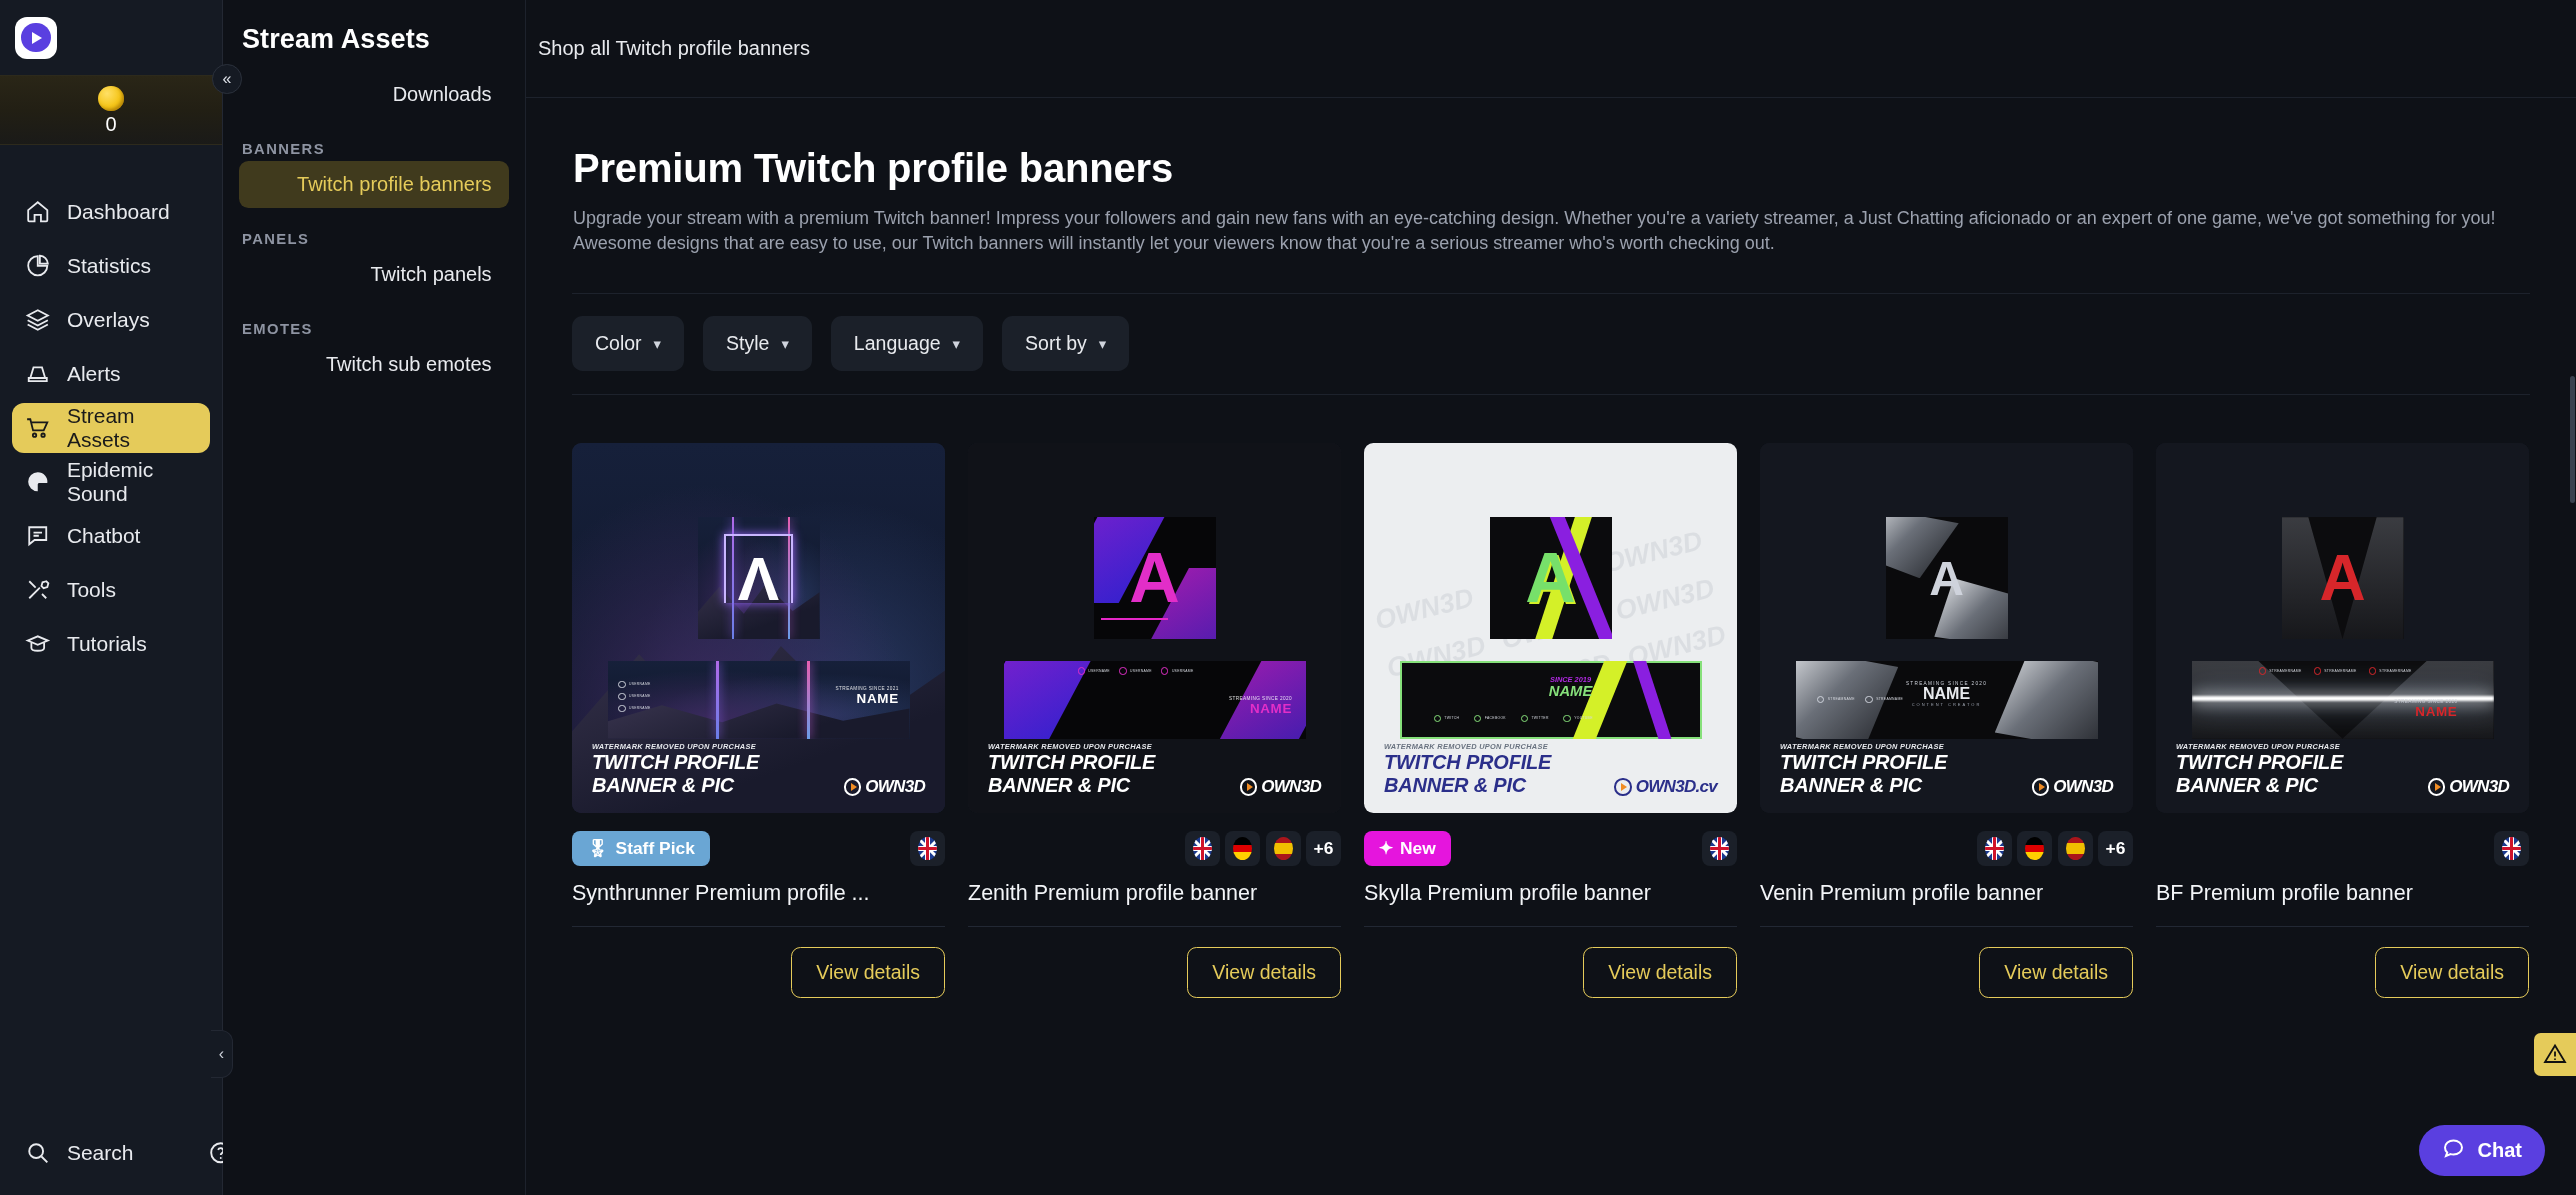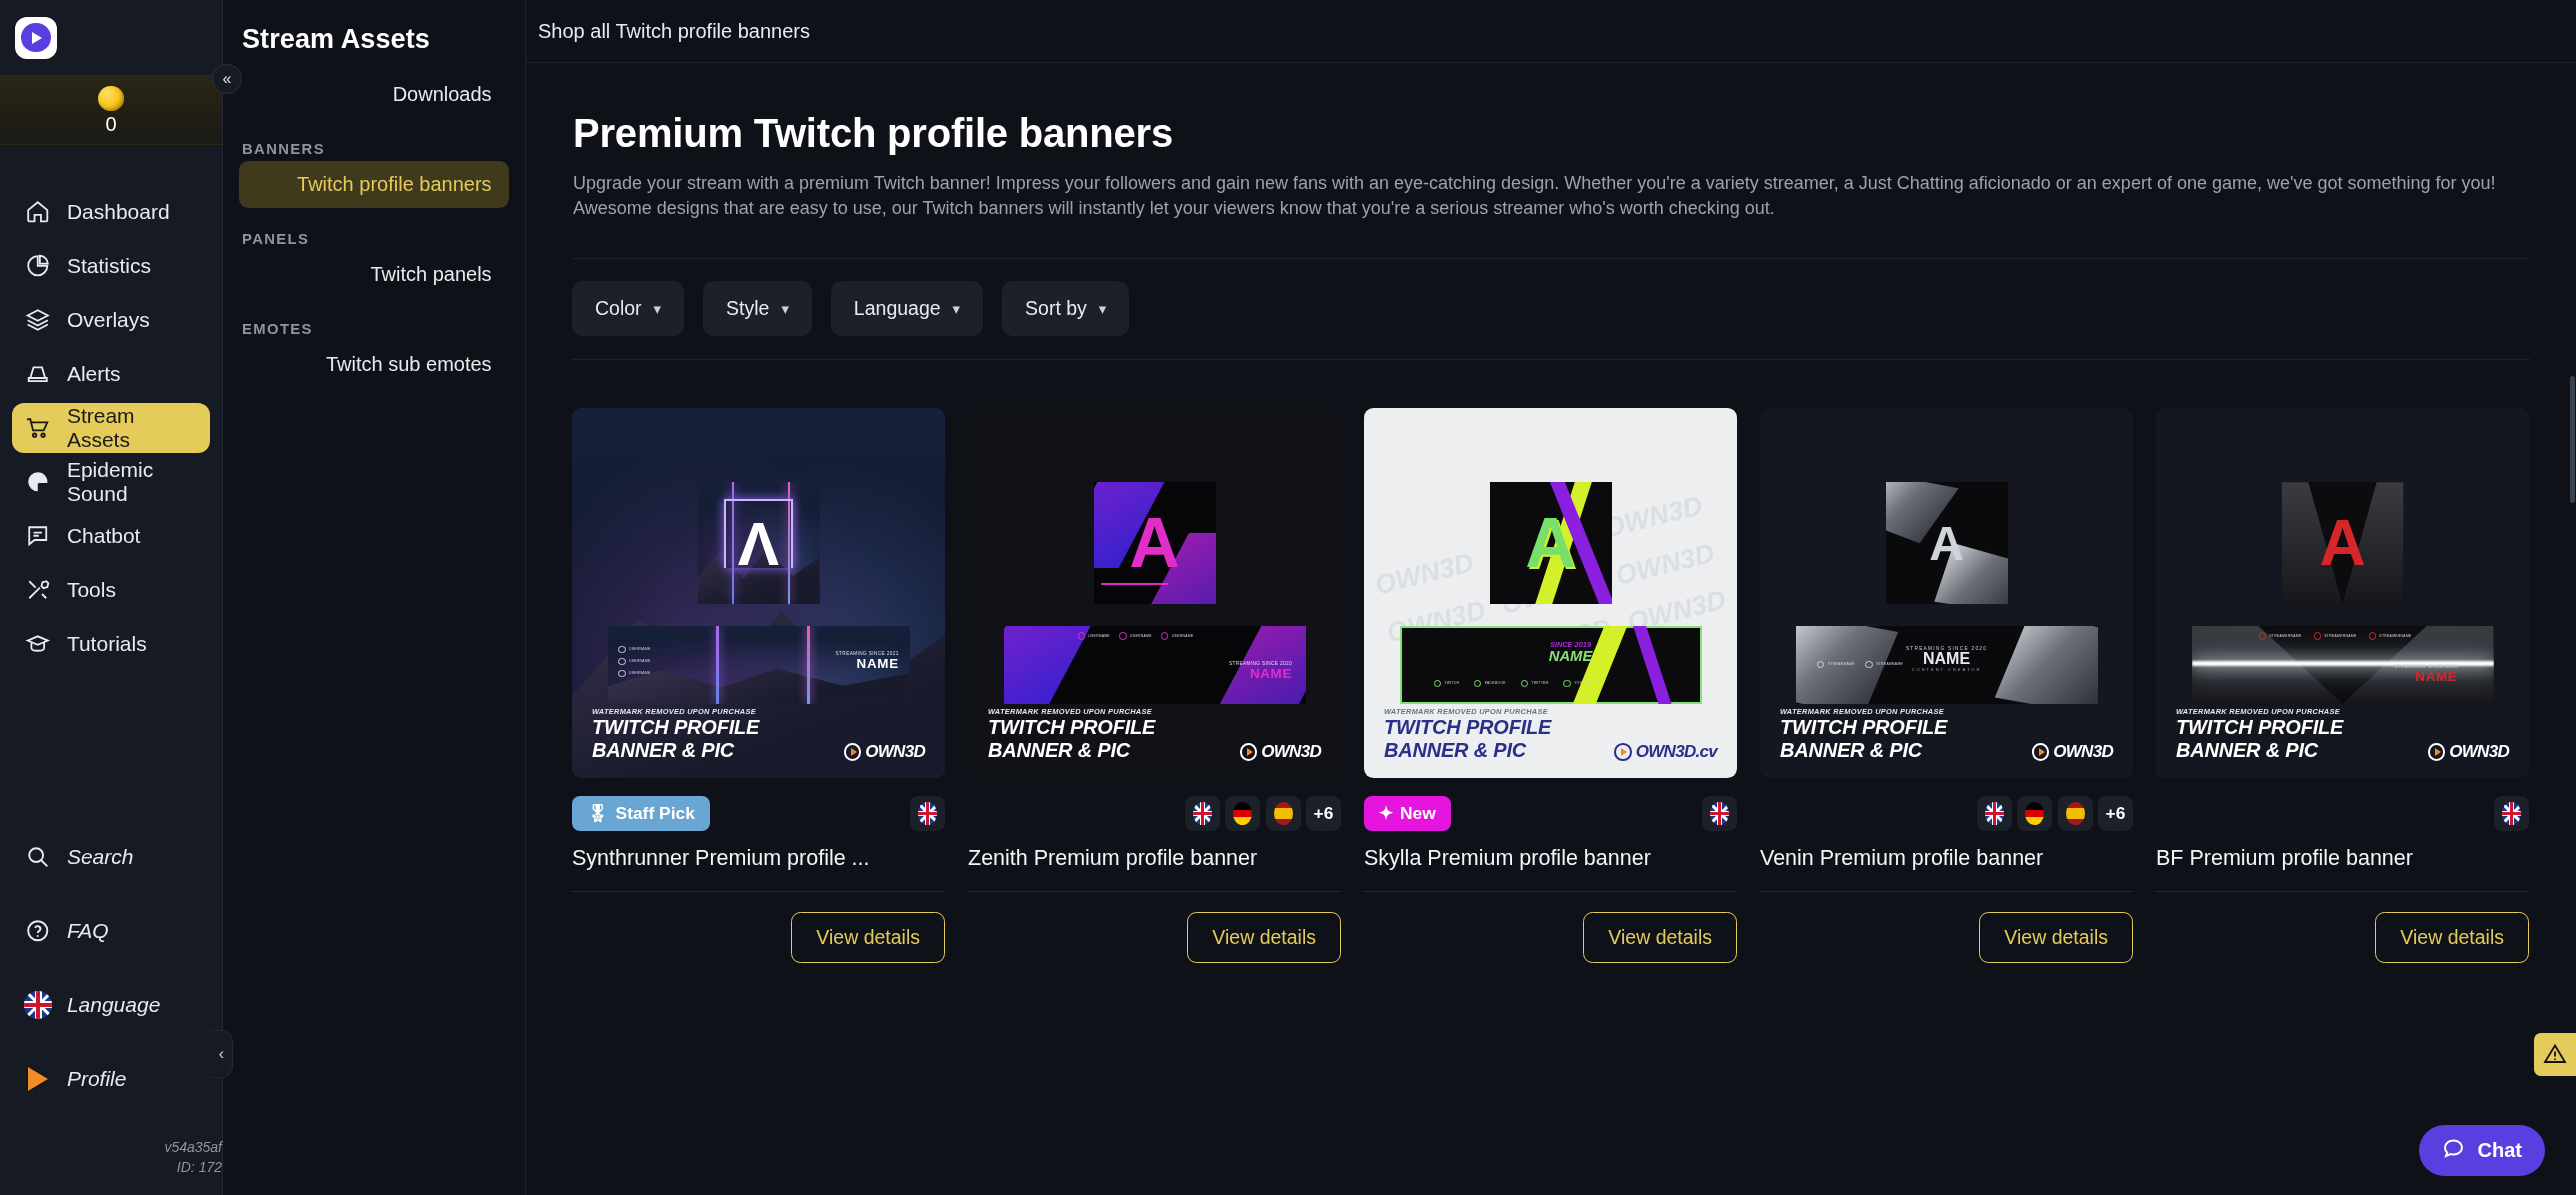--- a/index.html
+++ b/index.html
@@ -50,21 +50,21 @@
   .nav { padding-top: 42px; display: flex; flex-direction: column; gap: 4px; }
   .nav-item {
     height: 50px; margin: 0 12px; padding: 0 13.4px;
     display: flex; align-items: center; gap: 16px;
     border-radius: 12px; color: #e8eaee; font-size: 21px; cursor: pointer;
   }
   .nav-item.active { background: #e5cb5a; color: #1a1a1a; }
   .nav-ico { width: 25.5px; height: 25.5px; flex: none; display: flex; align-items: center; justify-content: center; }
   .nav-ico svg { width: 25.5px; height: 25.5px; }
 
-  .nav-bottom { margin-top: auto; padding-bottom: 17.4px; display: flex; flex-direction: column; gap: 24px; font-style: italic; }
+  .nav-bottom { margin-top: auto; padding-bottom: 17.4px; display: flex; flex-direction: row; gap: 24px; }
   .flag-circle {
     width: 28px; height: 28px; border-radius: 50%; overflow: hidden;
     background: #1b3a8f; position: relative; flex: none;
   }
   .uk-1, .uk-2, .uk-3, .uk-4 { position: absolute; }
   .uk-1 { left: 0; top: 10.7px; width: 28px; height: 6.7px; background: #fff; }
   .uk-2 { left: 10.7px; top: 0; width: 6.7px; height: 28px; background: #fff; }
   .uk-3 { left: 0; top: 12px; width: 28px; height: 4px; background: #cf142b; }
   .uk-4 { left: 12px; top: 0; width: 4px; height: 28px; background: #cf142b; }
   .uk-d1, .uk-d2 {
@@ -103,21 +103,21 @@
   .collapse-sub {
     position: absolute; left: -10.7px; top: 64px; width: 29.5px; height: 29.5px;
     background: #151a23; border: 0.7px solid #2b313c; border-radius: 50%;
     display: flex; align-items: center; justify-content: center;
     color: #dfe3ea; font-size: 16px; cursor: pointer; z-index: 6;
   }
 
   
   .main { flex: 1; height: 1195px; position: relative; overflow: hidden; background: #0e1117; }
   .topbar {
-    height: 63px; border-bottom: 0.7px solid #1d222c;
+    height: 98px; border-bottom: 0.7px solid #1d222c;
     display: flex; align-items: center; padding-left: 12px;
   }
   .crumb { color: #e8eaee; font-size: 20px; }
 
   .hero { padding: 48px 72px 0 47px; }
   .hero-title { color: #fff; font-size: 40px; font-weight: bold; letter-spacing: -0.2px; }
   .hero-desc {
     color: #9ba1ae; font-size: 18px; line-height: 1.42; margin-top: 14.8px;
     max-width: 1939px;
   }

